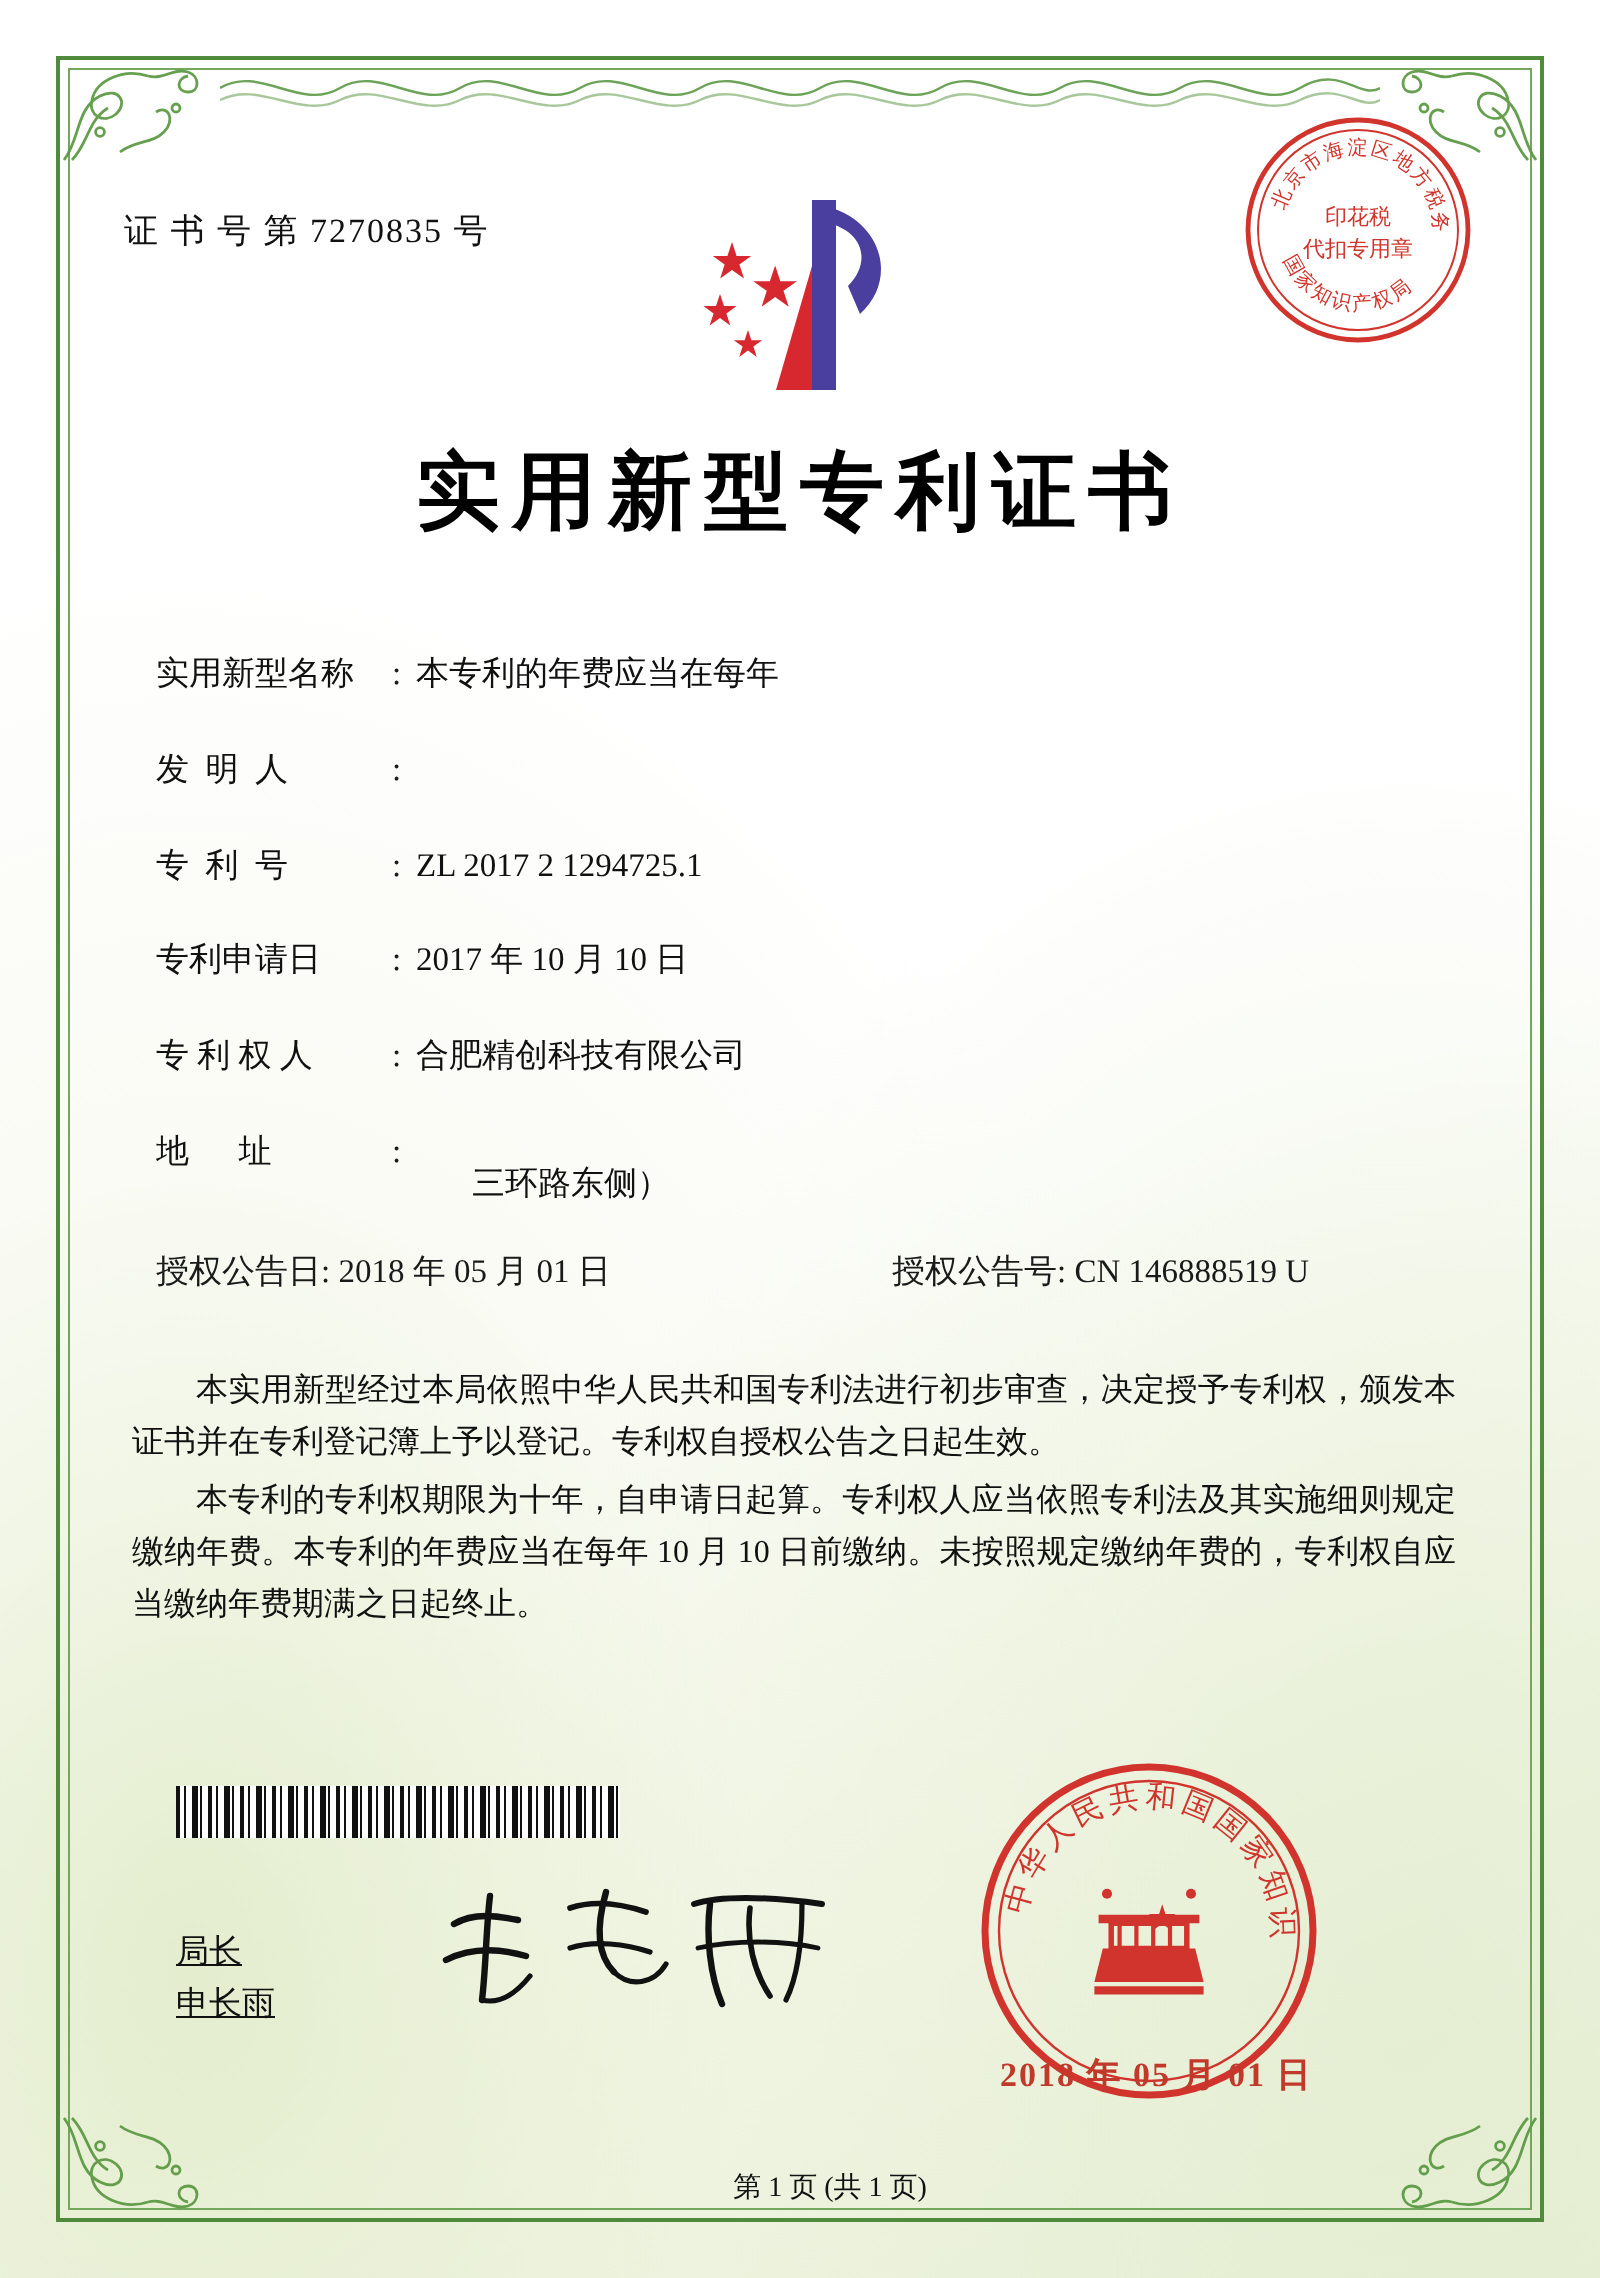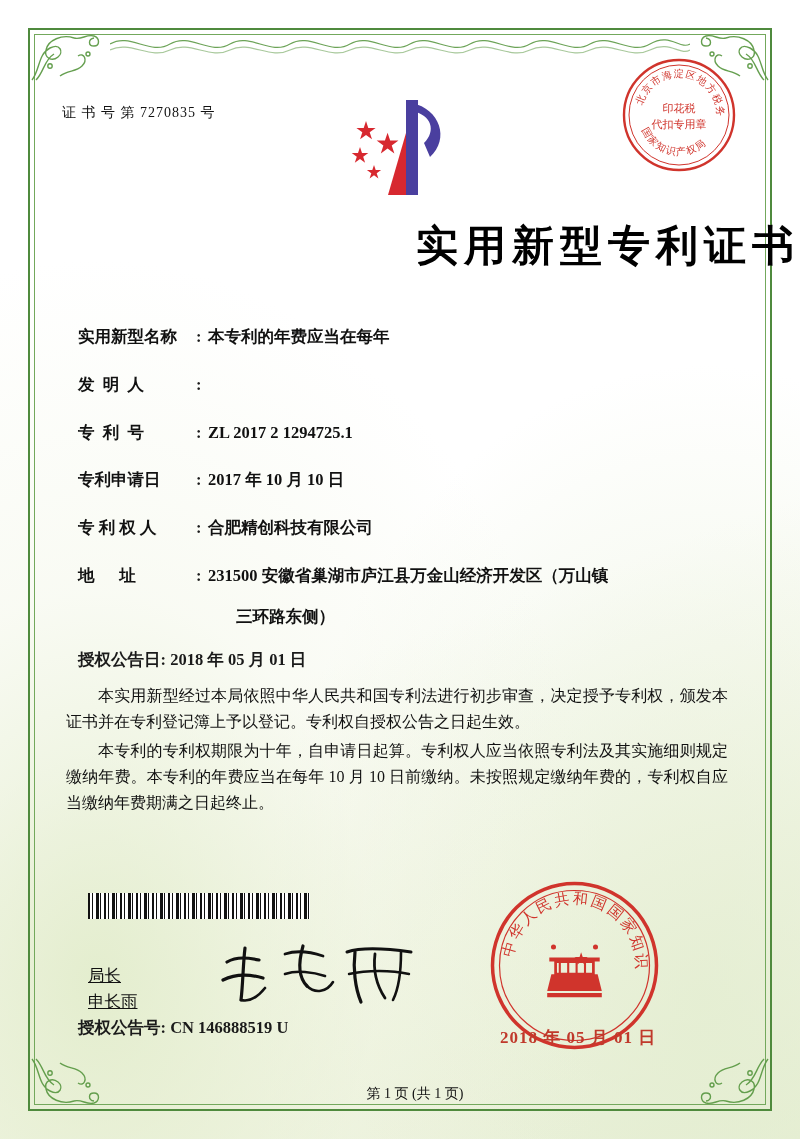--- a/index.html
+++ b/index.html
@@ -57,21 +57,21 @@
     height: 26px;
     color: #5d9a46;
     opacity: .9;
   }
   .edge-top svg { width: 100%; height: 100%; display:block; }
 
   
   .cert-no {
     position: absolute;
     left: 62px; top: 104px;
-    font-size: 14px;
+    font-size: 17px;
     letter-spacing: 1px;
     color: #111;
     text-align: right;
   }
 
   .logo {
     position: absolute;
     left: 340px; top: 95px;
     width: 120px; height: 105px;
   }
@@ -80,35 +80,34 @@
   .seal-tax {
     position: absolute;
     right: 62px; top: 56px;
     width: 118px; height: 118px;
   }
   .seal-tax svg { width: 100%; height: 100%; display:block; }
 
   .title {
     position: absolute;
     left: 0; right: 0; top: 218px;
-    text-align: right;
+    text-align: center;
     font-size: 42px;
     font-weight: bold;
     letter-spacing: 6px;
     color: #000;
     font-family: "Liberation Serif", "DejaVu Serif", serif;
   }
 
   
   .fields {
     position: absolute;
     left: 78px; top: 325px; right: 70px;
     font-size: 16.5px;
     line-height: 1.5;
-    font-weight: bold;
   }
   .field-row {
     display: flex;
     align-items: flex-start;
     margin-bottom: 23px;
   }
   .field-label {
     width: 118px;
     flex: 0 0 118px;
     letter-spacing: 0px;
@@ -126,21 +125,20 @@
   .field-value .line2 {
     display: block;
     margin-top: 16px;
     padding-left: 28px;
   }
 
   .pub-row {
     display: flex;
     margin-top: -4px;
     font-size: 16.5px;
-    flex-direction: column;
   }
   .pub-left { flex: 0 0 368px; }
   .pub-right { flex: 1 1 auto; }
 
   
   .paragraphs {
     position: absolute;
     left: 66px; right: 72px; top: 683px;
     font-size: 16px;
     line-height: 1.62;
@@ -324,21 +322,20 @@
     <div class="field-row">
       <div class="field-label">专 利 权 人</div>
       <div class="field-colon">:</div>
       <div class="field-value">合肥精创科技有限公司</div>
     </div>
 
     <div class="field-row">
       <div class="field-label">地      址</div>
       <div class="field-colon">:</div>
       <div class="field-value">
-        <span>231500 安徽省巢湖市庐江县万金山经济开发区（万山镇</span>
         <span class="line2">三环路东侧）</span>
       </div>
     </div>
 
     <div class="pub-row">
       <div class="pub-left">
         <span>授权公告日</span><span>:</span>
         <span>2018 年 05 月 01 日</span>
       </div>
       <div class="pub-right">

